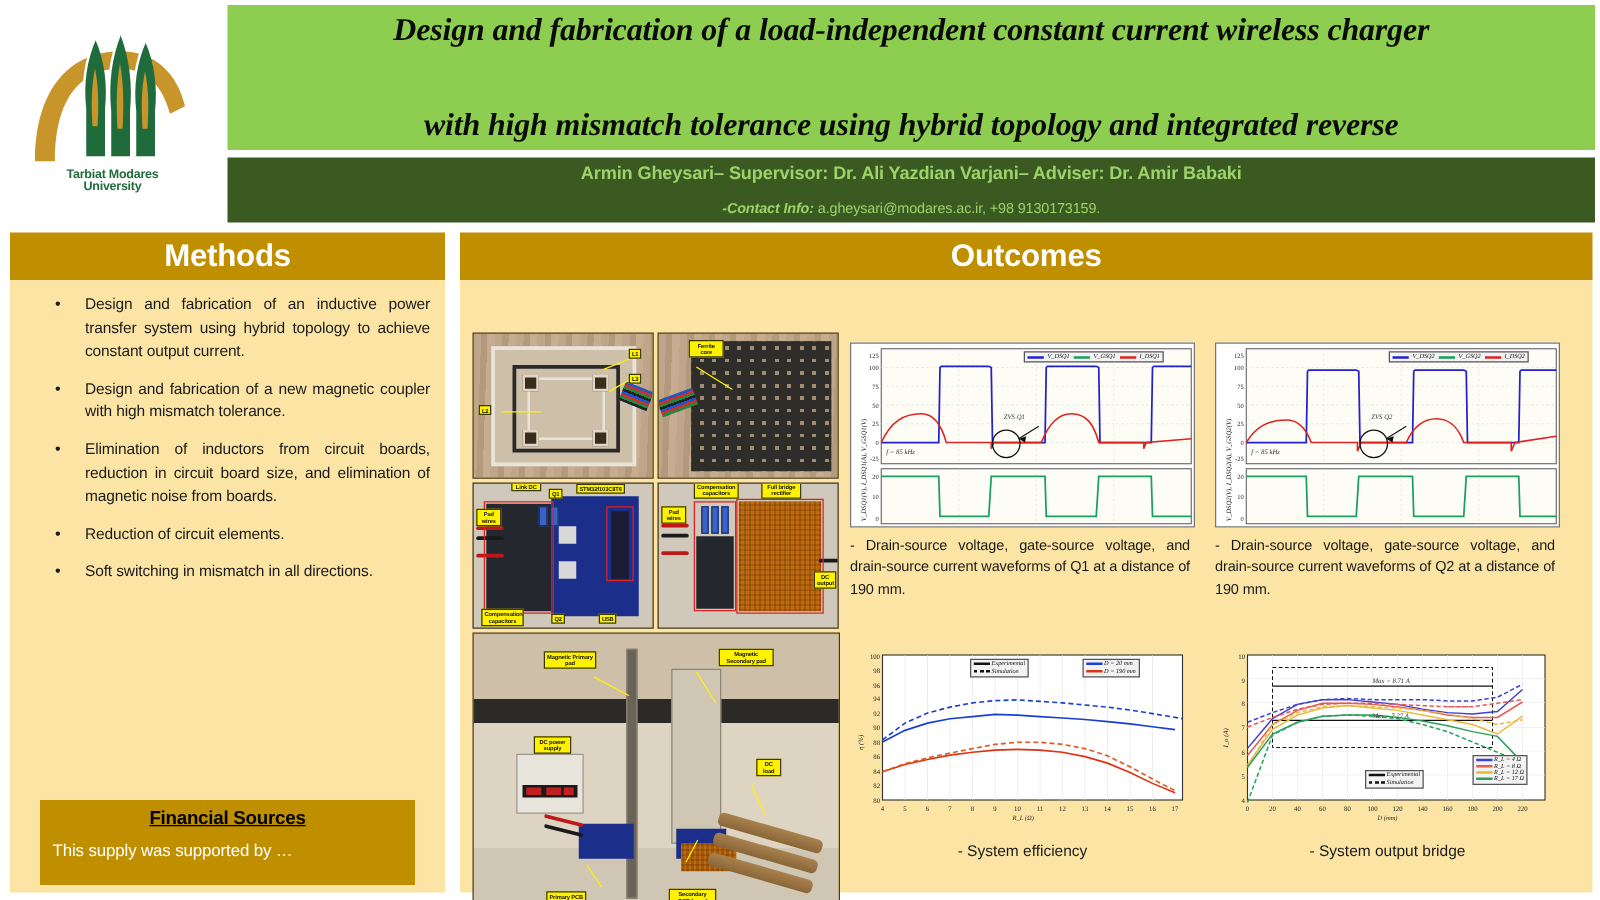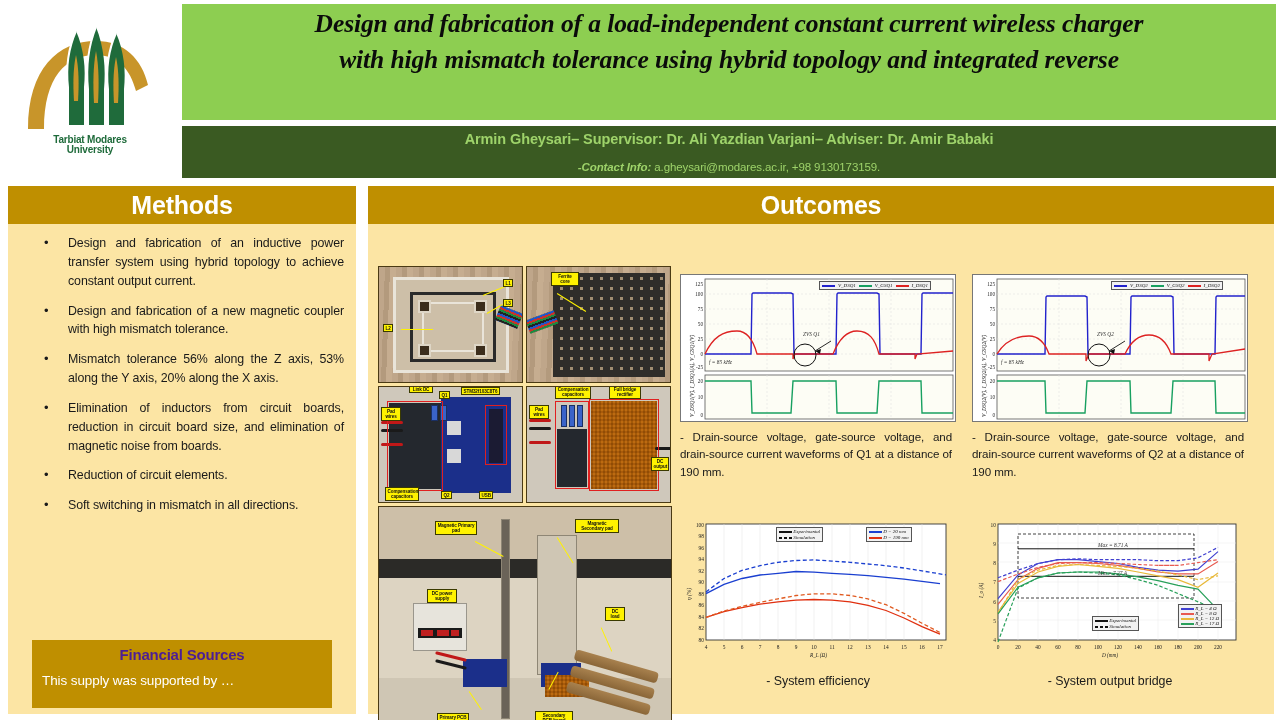--- a/index.html
+++ b/index.html
@@ -21,21 +21,21 @@
   }
   .logo-mark { position: relative; width: 140px; height: 108px; }
   .logo-text {
     text-align: center; color: #1F6B3B; font-weight: bold;
     font-size: 10px; line-height: 1.05; letter-spacing: -0.2px;
     margin-top: 2px; font-family: "Liberation Sans", sans-serif;
   }
   .title-bar {
     position: absolute; left: 182px; top: 4px; width: 1094px; height: 116px;
     background: #8DCE51; display: flex; flex-direction: column;
-    align-items: center; justify-content: flex-start; padding: 2px 14px;
+    align-items: center; justify-content: space-between; padding: 2px 14px;
   }
   .title-line {
     font-family: "Liberation Serif", serif;
     font-weight: bold; font-style: italic;
     font-size: 25.5px; color: #0b0b0b; text-align: center;
     line-height: 1.42; letter-spacing: -0.1px; white-space: nowrap;
   }
   .authors-bar {
     position: absolute; left: 182px; top: 126px; width: 1094px; height: 52px;
     background: #3A5A22; display: flex; flex-direction: column;
@@ -73,22 +73,22 @@
   }
   ul.bullets li::before {
     content: "\2022"; position: absolute; left: 28px; top: -1px;
     font-size: 13px; color: #1a1a1a;
   }
   .fin-box {
     position: absolute; left: 24px; bottom: 6px; width: 300px; height: 68px;
     background: #BF8F00; padding: 6px 10px 0 10px;
   }
   .fin-title {
-    color: #4c1d95; font-weight: bold; font-size: 15px;
-    text-align: center; letter-spacing: -0.2px;
+    color: #000000; font-weight: bold; font-size: 15px;
+    text-align: center; text-decoration: underline; letter-spacing: -0.2px;
   }
   .fin-text {
     color: #ffffff; font-size: 13.5px; margin-top: 10px;
     text-align: left; letter-spacing: -0.1px;
   }
 
   
   .photos { position: absolute; left: 10px; top: 42px; width: 296px; height: 484px; }
   .ph-row { display: flex; gap: 3px; }
   .ph {
@@ -239,21 +239,20 @@
       </div>
     </div>
   </div>
 
   <div class="col-left">
     <div class="sect-head">Methods</div>
     <div class="sect-body left-body">
       <ul class="bullets">
         <li>Design and fabrication of an inductive power transfer system using hybrid topology to achieve constant output current.</li>
         <li>Design and fabrication of a new magnetic coupler with high mismatch tolerance.</li>
-        <li>Mismatch tolerance 56% along the Z axis, 53% along the Y axis, 20% along the X axis.</li>
         <li>Elimination of inductors from circuit boards, reduction in circuit board size, and elimination of magnetic noise from boards.</li>
         <li>Reduction of circuit elements.</li>
         <li>Soft switching in mismatch in all directions.</li>
       </ul>
       <div class="fin-box">
         <div class="fin-title">Financial Sources</div>
         <div class="fin-text">This supply was supported by …</div>
       </div>
     </div>
   </div>

